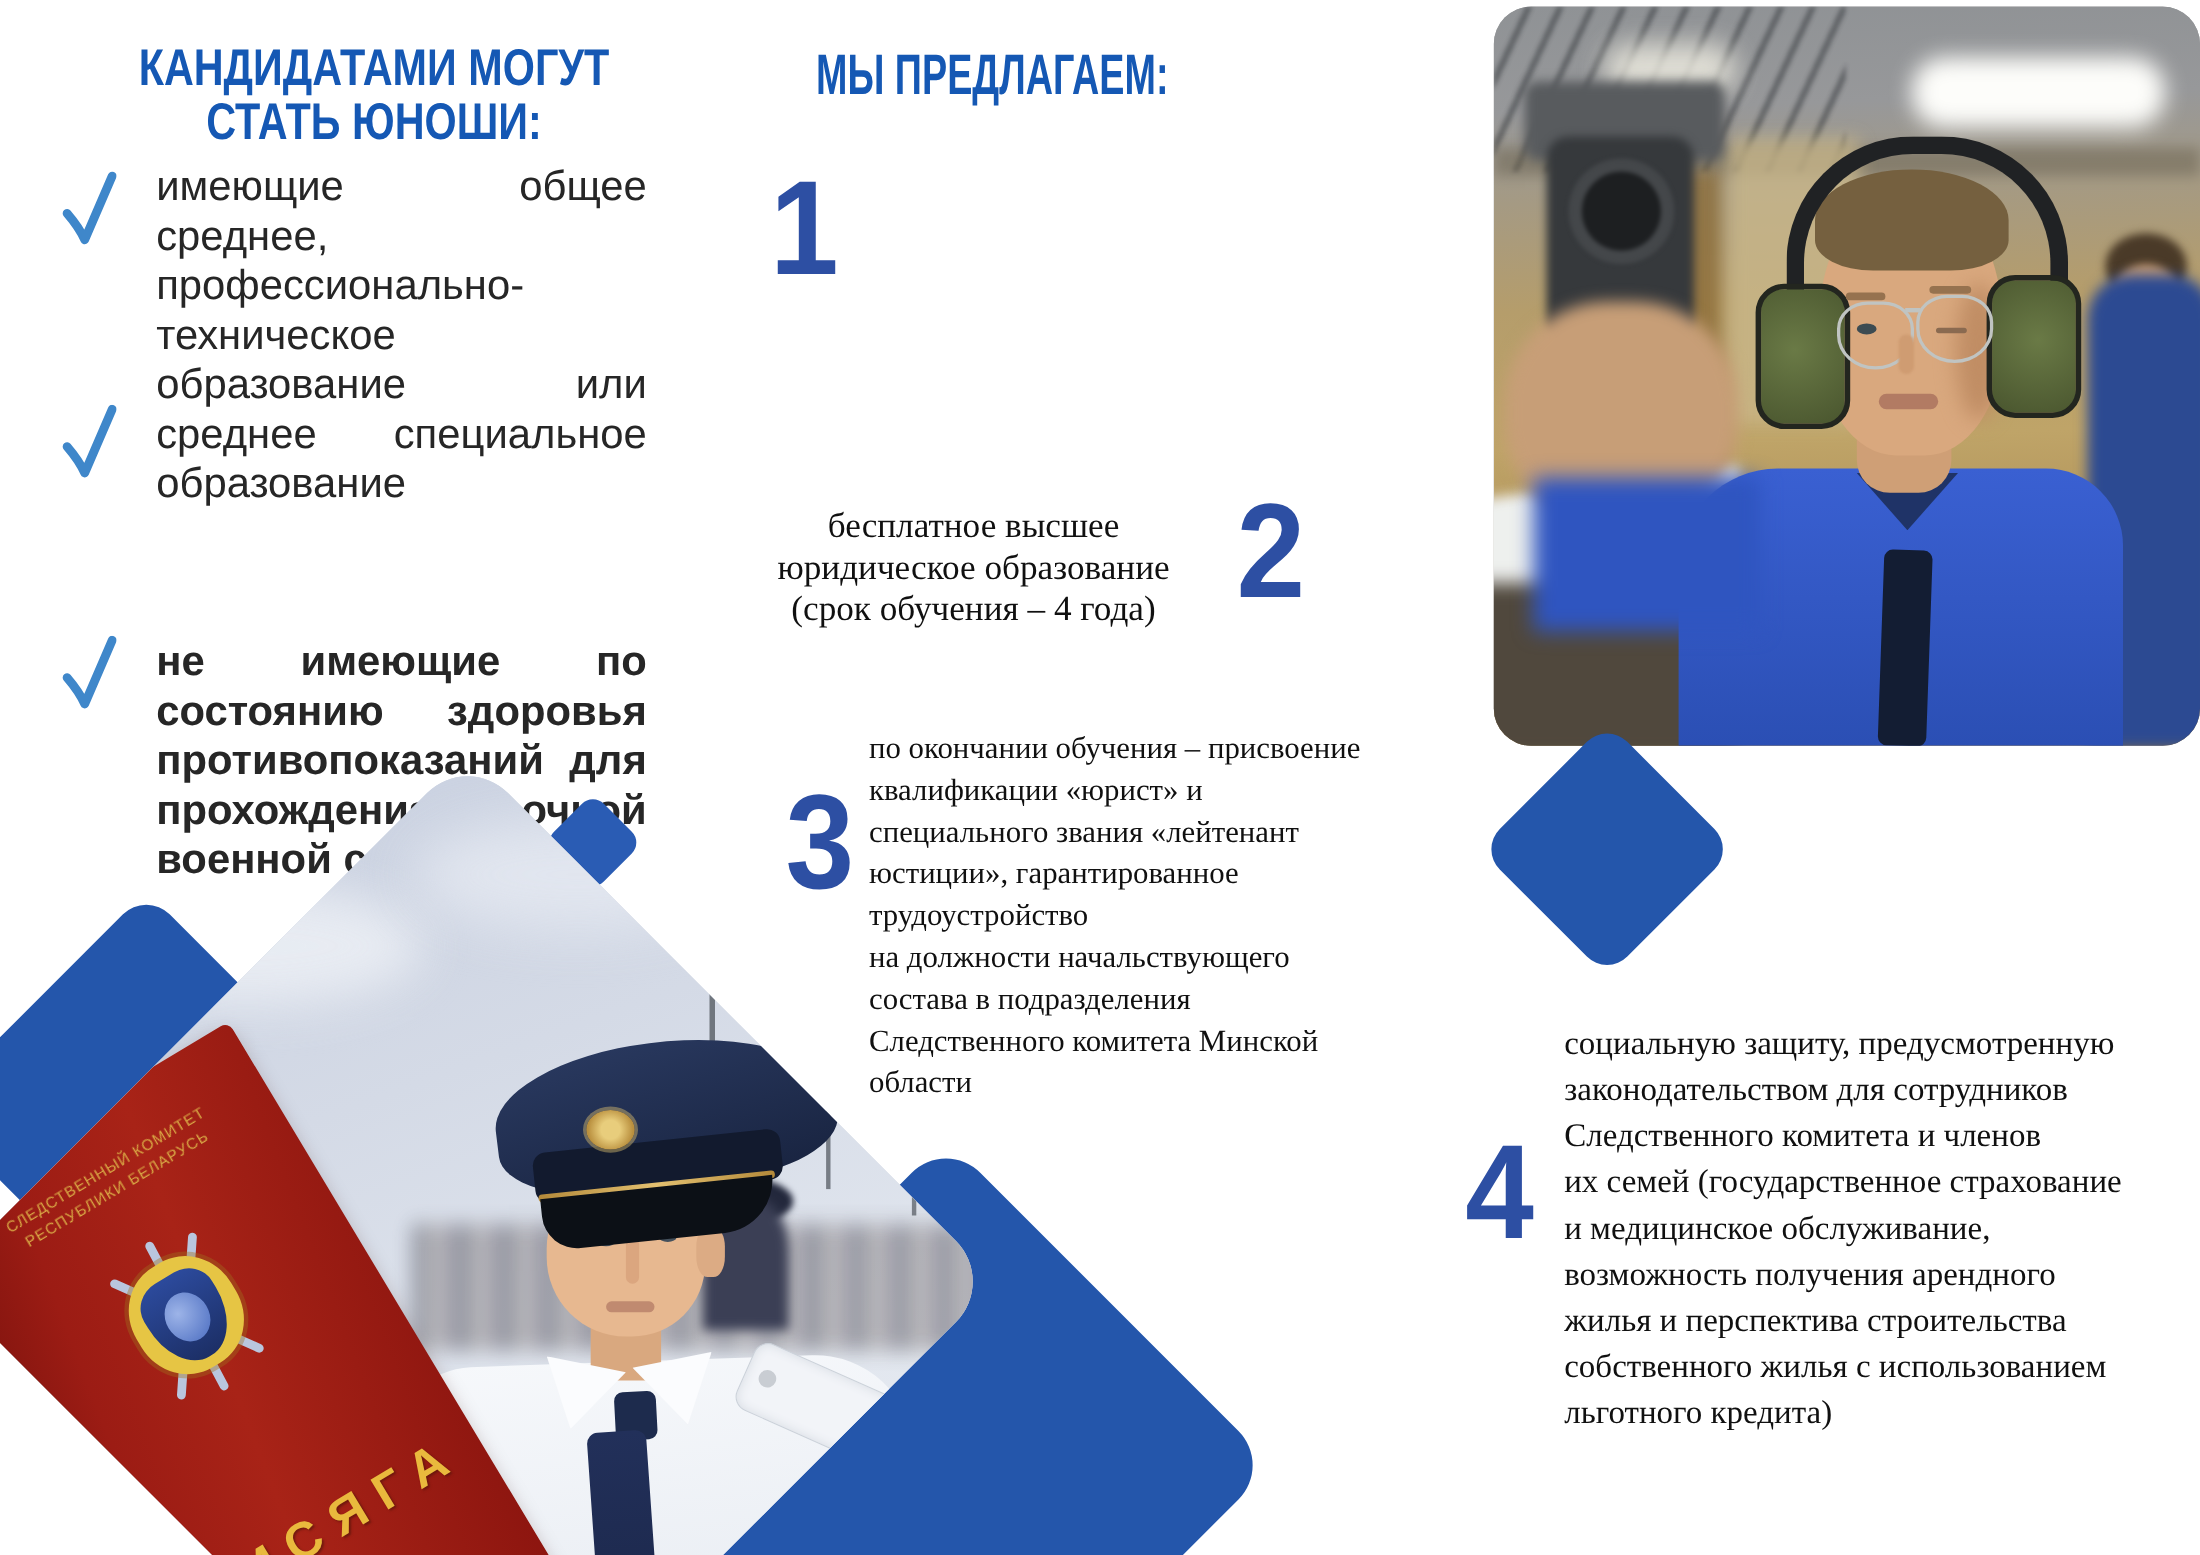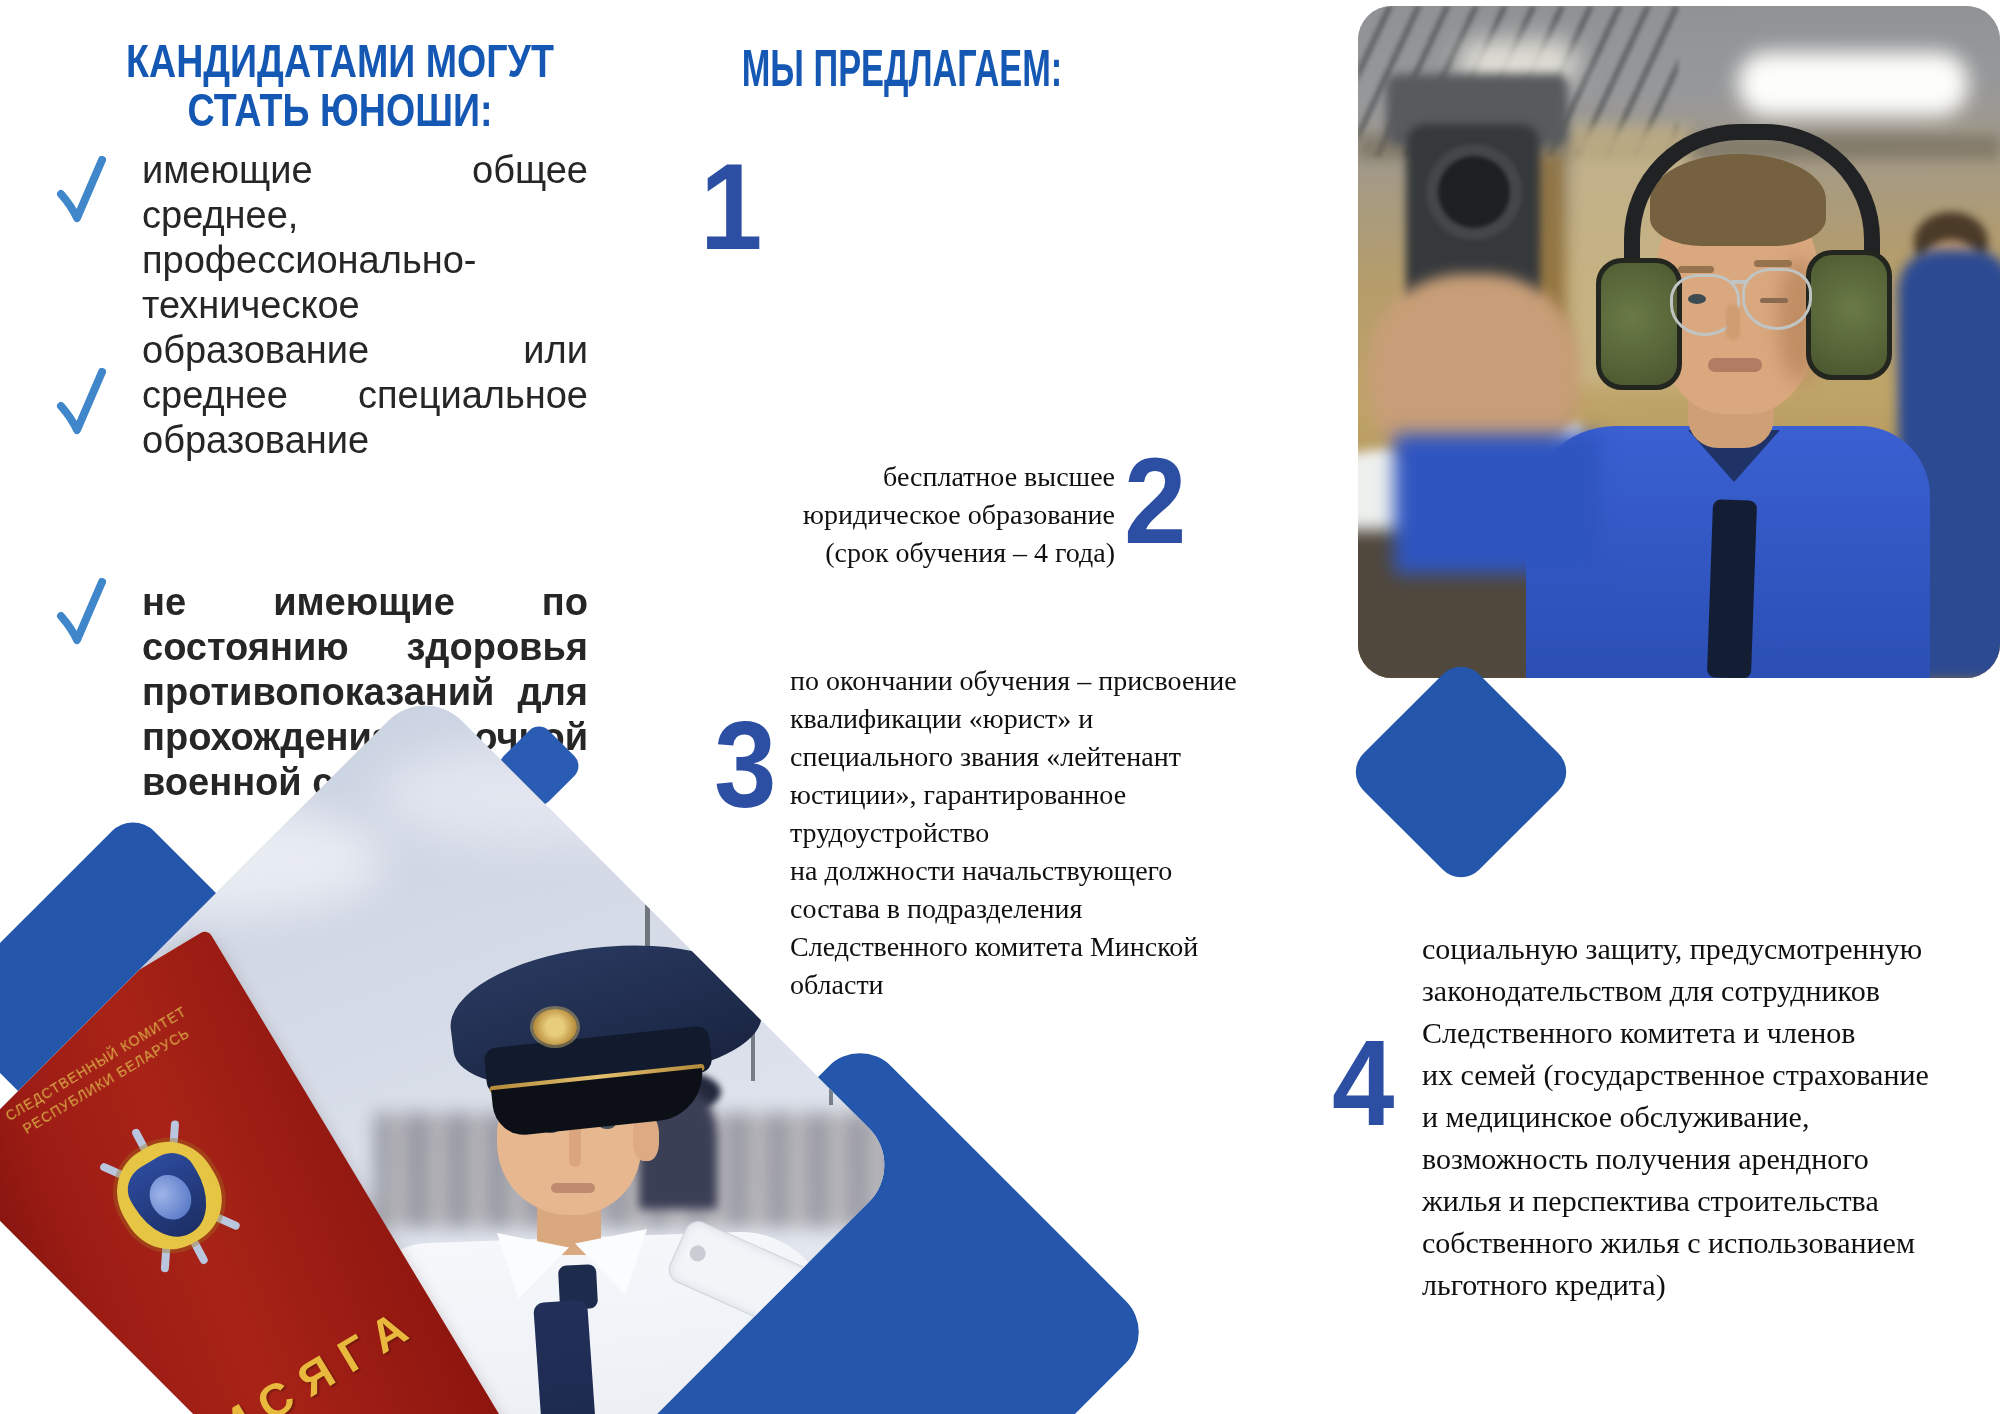--- a/index.html
+++ b/index.html
@@ -22,21 +22,21 @@
   .ct1{top:148px;} .ct2{top:360px;} .ct3{top:580px;font-weight:bold;}
   .ck1{top:156px;} .ck2{top:368px;} .ck3{top:578px;}
 
   
   .offer-num{font-weight:bold;color:#2d4fa3;font-size:122px;line-height:110px;
     transform:scaleX(.92);transform-origin:0 0;}
   .num1{left:700px;top:152px;} .num2{left:1124px;top:446px;}
   .num3{left:714px;top:710px;} .num4{left:1332px;top:1028px;}
   .offer-text{font-family:"Liberation Serif", serif;color:#101010;white-space:pre;}
   .ot1{left:792px;top:120px;font-size:28px;line-height:35px;}
-  .ot2{left:655px;top:458px;width:460px;text-align:right;font-size:28px;line-height:38px;}
+  .ot2{left:655px;top:458px;width:460px;text-align:center;font-size:32px;line-height:38px;}
   .ot3{left:790px;top:662px;font-size:28px;line-height:38px;}
   .ot4{left:1422px;top:928px;font-size:30px;line-height:42px;}
 
   
   .diamond{transform:rotate(45deg);background:#2456ab;}
   .d-left{left:-7px;top:868px;width:280px;height:280px;border-radius:30px;}
   .d-bottom{left:650px;top:1122px;width:420px;height:420px;border-radius:44px;}
   .d-small{left:507px;top:734px;width:64px;height:64px;border-radius:14px;background:#2a5cb4;}
   .d-right{left:1379px;top:690px;width:164px;height:164px;border-radius:26px;z-index:6;}
 

